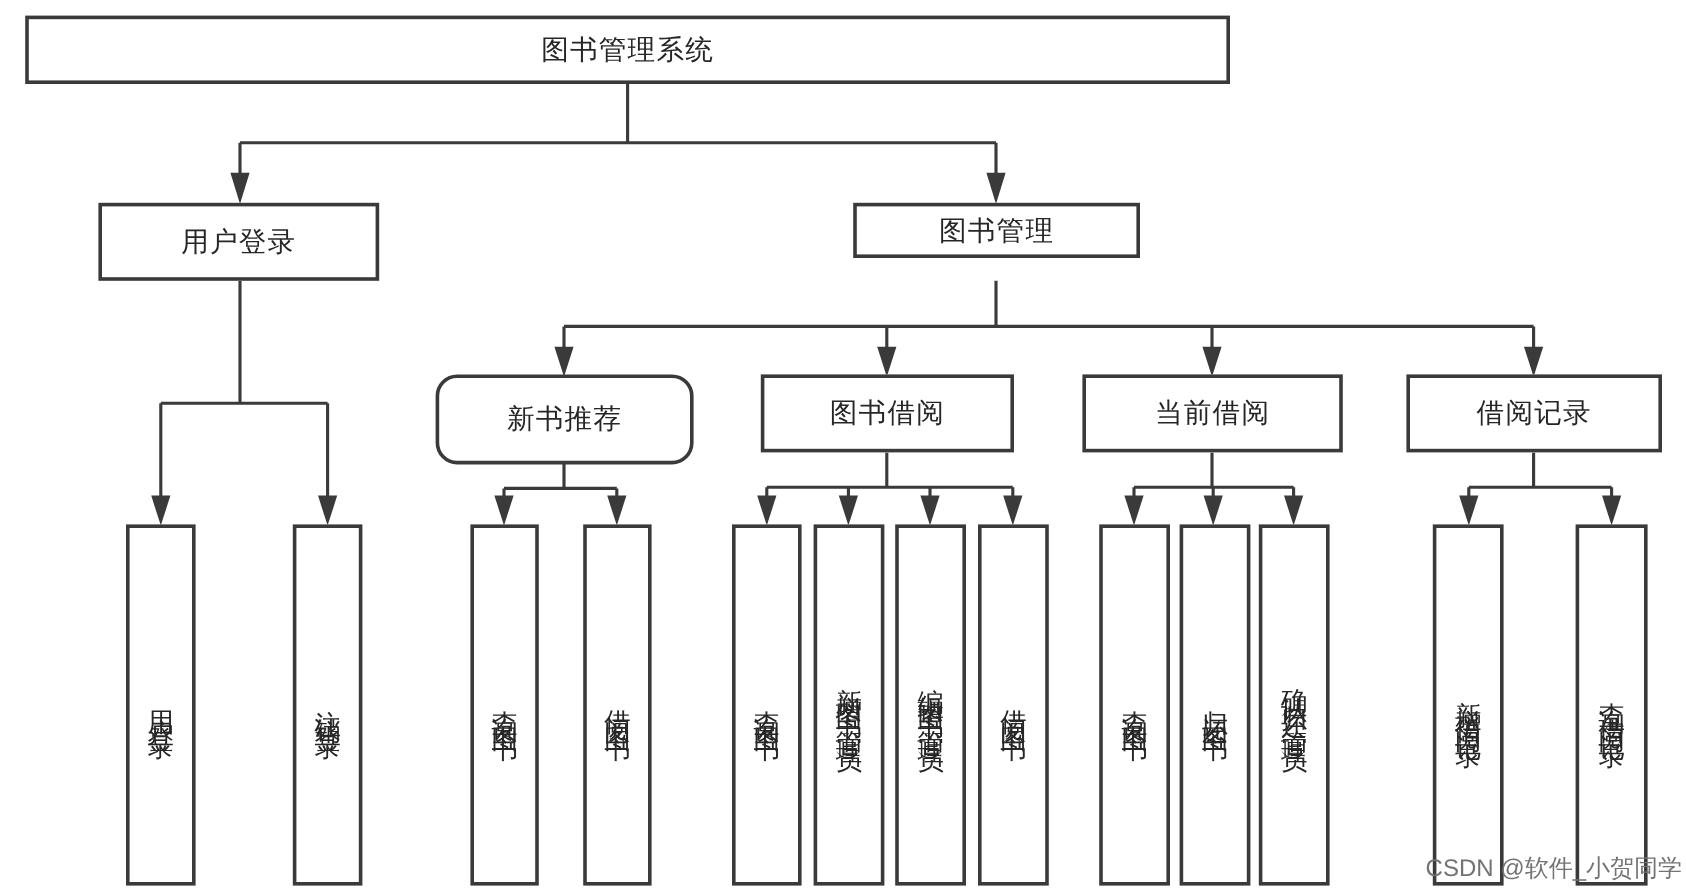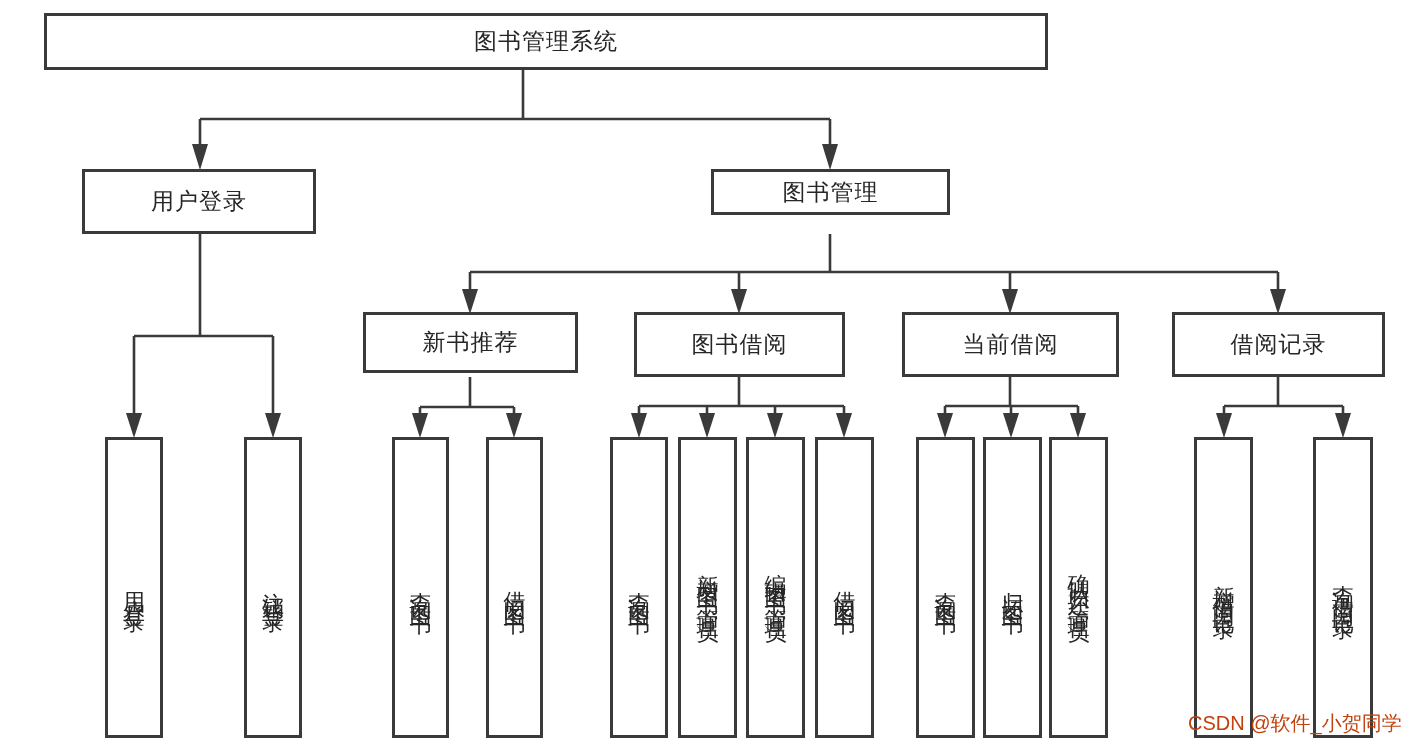--- a/index.html
+++ b/index.html
@@ -24,26 +24,26 @@
   .leaf{top:437px;height:301px;}
   .leaf .vtext{
     writing-mode:vertical-rl;
     text-orientation:mixed;
     font-size:22px;
     letter-spacing:7px;
     line-height:1;
     color:#262626;
   }
   
-  #b-root{left:21px;top:13px;width:1004px;height:57px;margin-left:23px;}
+  #b-root{left:21px;top:13px;width:1004px;height:57px;}
   
   #b-user-login{left:82px;top:169px;width:234px;height:65px;}
   #b-book-mgmt{left:711px;top:169px;width:239px;height:46px;}
   
-  #b-new-book{left:363px;top:312px;width:215px;height:61px;}
+  #b-new-book{left:363px;top:312px;width:215px;height:75px;border-radius:18px;}
   #b-book-borrow{left:634px;top:312px;width:211px;height:65px;}
   #b-current-borrow{left:902px;top:312px;width:217px;height:65px;}
   #b-borrow-record{left:1172px;top:312px;width:213px;height:65px;text-align:center;}
   
   #b-leaf-1{left:105px;width:58px;}
   #b-leaf-2{left:244px;width:58px;}
   #b-leaf-3{left:392px;width:57px;}
   #b-leaf-4{left:486px;width:57px;}
   #b-leaf-5{left:610px;width:58px;}
   #b-leaf-6{left:678px;width:59px;}
@@ -51,21 +51,21 @@
   #b-leaf-8{left:815px;width:59px;}
   #b-leaf-9{left:916px;width:59px;}
   #b-leaf-10{left:983px;width:59px;}
   #b-leaf-11{left:1049px;width:59px;}
   #b-leaf-12{left:1194px;width:59px;}
   #b-leaf-13{left:1313px;width:60px;}
   #watermark{
     position:absolute;
     left:1188px;top:710px;
     font-size:20px;
-    color:#c2410c;
+    color:#737373;
     z-index:3;
     white-space:nowrap;
     pointer-events:none;
   }
   .wire{stroke:#3a3a3a;stroke-width:2.6;fill:none;}
   .arrow{fill:#3a3a3a;stroke:none;}
 </style>
 </head>
 <body>
 

